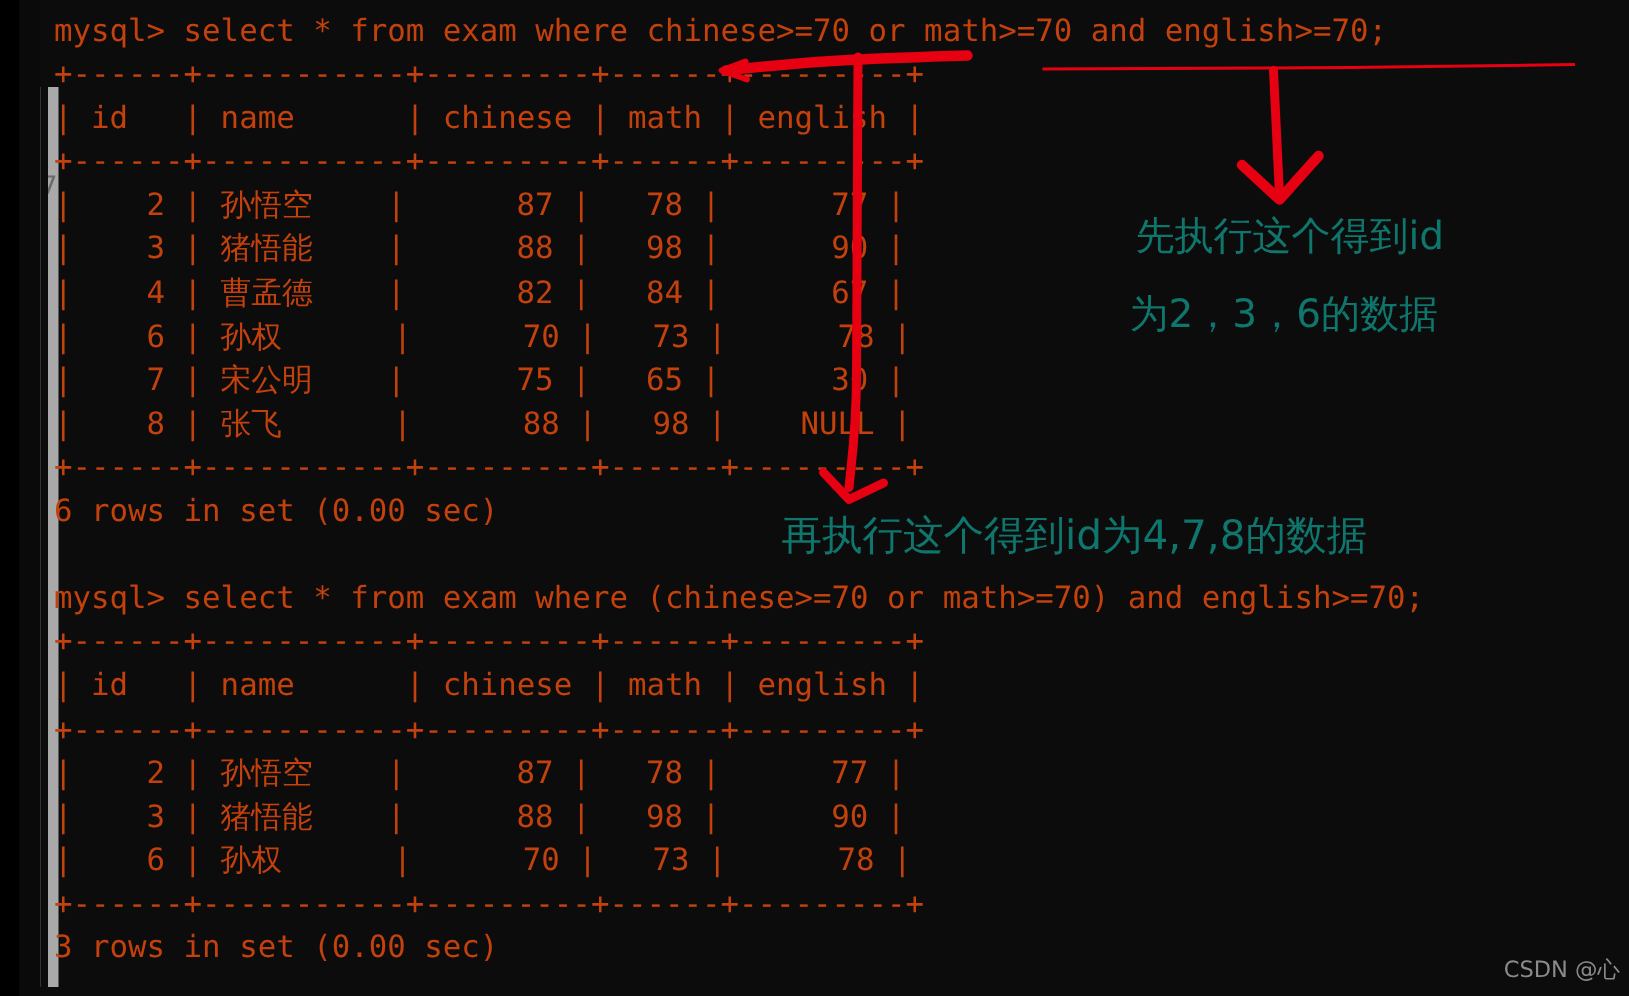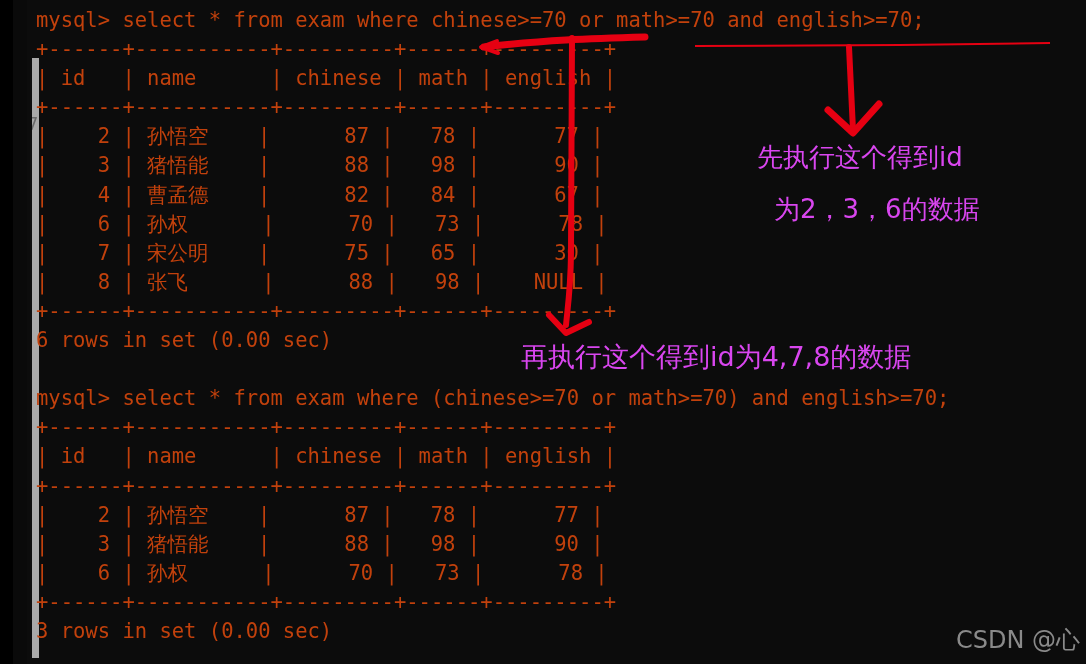--- a/index.html
+++ b/index.html
@@ -80,37 +80,37 @@
   }
   
   #annot {
     position: absolute;
     left: 0; top: 0;
     width: 1086px; height: 664px;
     pointer-events: none;
   }
   .red-text {
     position: absolute;
-    color: #d946ef;
+    color: #0f766e;
     font-family: "DejaVu Sans", "Liberation Sans", sans-serif;
     font-weight: 400;
     white-space: pre;
     user-select: none;
   }
   #red-note1-l1 { left: 757px; top: 140px; font-size: 26px; }
-  #red-note1-l2 { left: 774px; top: 192px; font-size: 26px; text-align: center; }
+  #red-note1-l2 { left: 753px; top: 192px; font-size: 26px; text-align: center; }
   #red-note2    { left: 521px; top: 339px; font-size: 27px; }
   
   .watermark {
     position: absolute;
     right: 6px;
     bottom: 8px;
     color: #8a8a8a;
     font-family: "DejaVu Sans", "Liberation Sans", sans-serif;
-    font-size: 24px;
+    font-size: 15px;
     white-space: pre;
     user-select: none;
     margin-top: 24px;
   }
   .wm-clip {
     position: absolute;
     right: 0; bottom: 0;
     width: 160px; height: 44px;
     overflow: hidden;
   }

